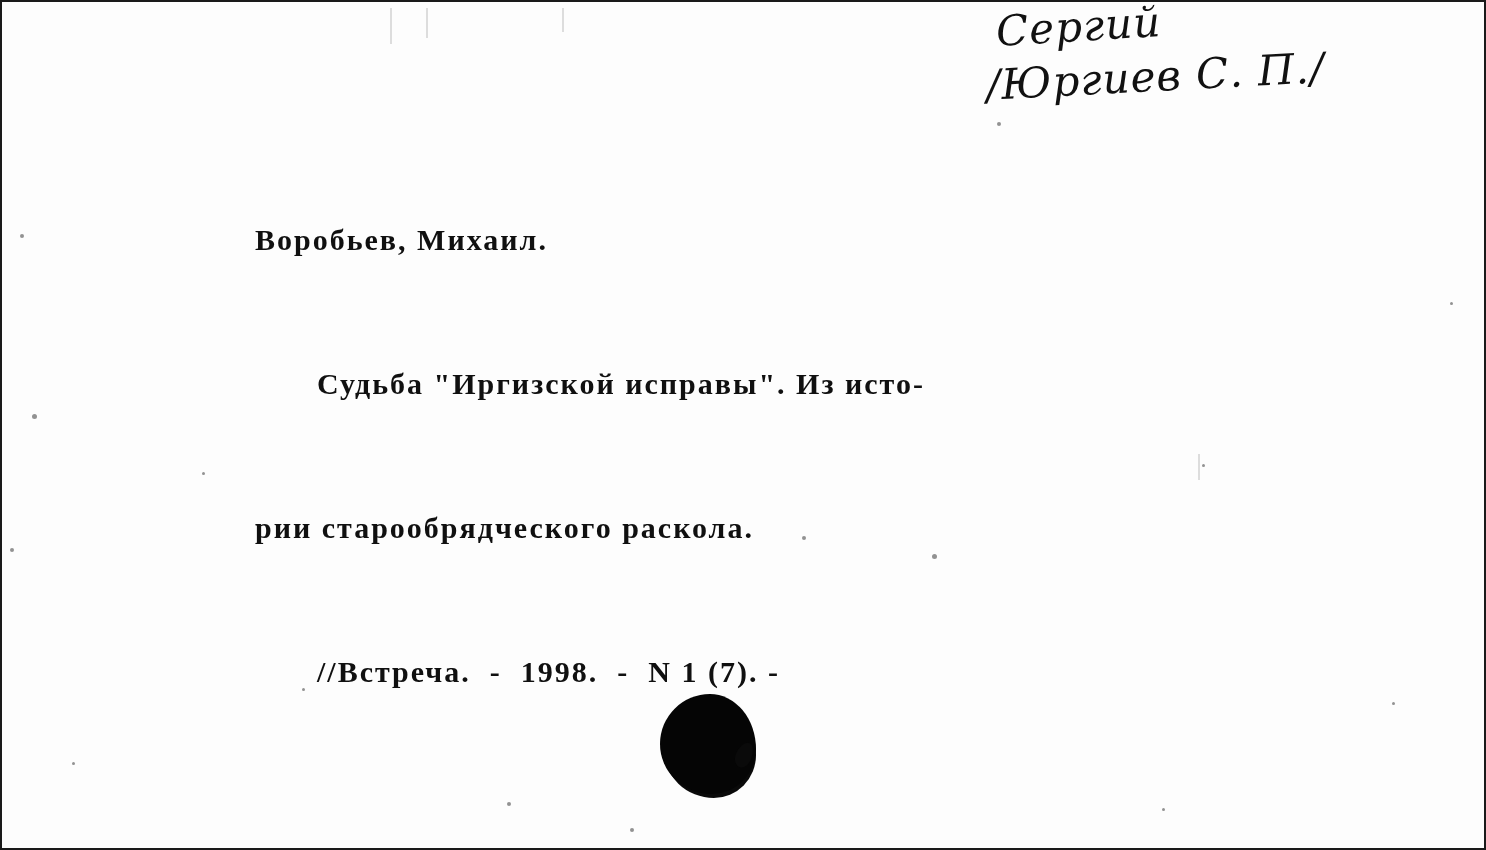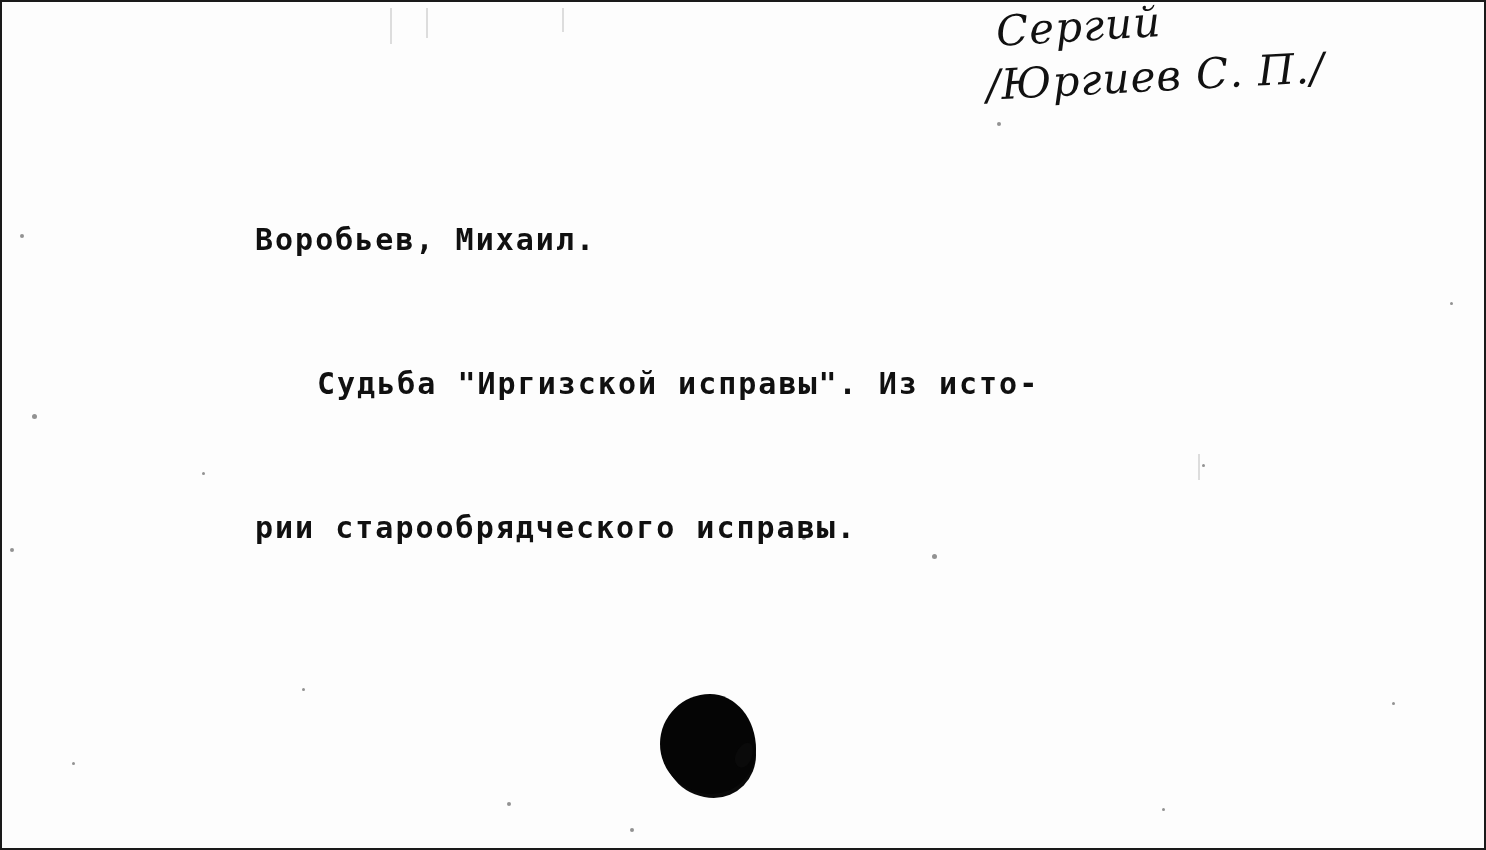--- a/index.html
+++ b/index.html
@@ -39,20 +39,21 @@
     font-family: "DejaVu Sans Mono", "Liberation Mono", monospace;
     font-size: 30px;
     font-weight: bold;
     letter-spacing: 2.0px;
     line-height: 48px;
     color: #101010;
     white-space: pre;
   }
   .typed-line {
     white-space: pre;
+    font-family: Liberation Serif, serif;
   }
   .indent {
     display: inline-block;
     width: 62px;
   }
   
   .handwriting {
     position: absolute;
     right: 58px;
     top: 2px;
@@ -140,18 +141,19 @@
   </div>
 
   <div class="handwriting">
     <div class="hw-line1">Сергий</div>
     <div class="hw-line2">/Юргиев С. П./</div>
   </div>
 
   <div class="typed-block">
     <div class="typed-line">Воробьев, Михаил.</div>
     <div class="typed-line"><span class="indent"></span><span>Судьба "Иргизской исправы". Из исто-</span></div>
-    <div class="typed-line">рии старообрядческого исправы.</div>
+    <div class="typed-line">рии старообрядческого раскола.</div>
+    <div class="typed-line"><span class="indent"></span><span>//Встреча.  -  1998.  -  N 1 (7). -</span></div>
   </div>
 
   <div class="ink-blot"></div>
 
 </div>
 
 </body></html>

